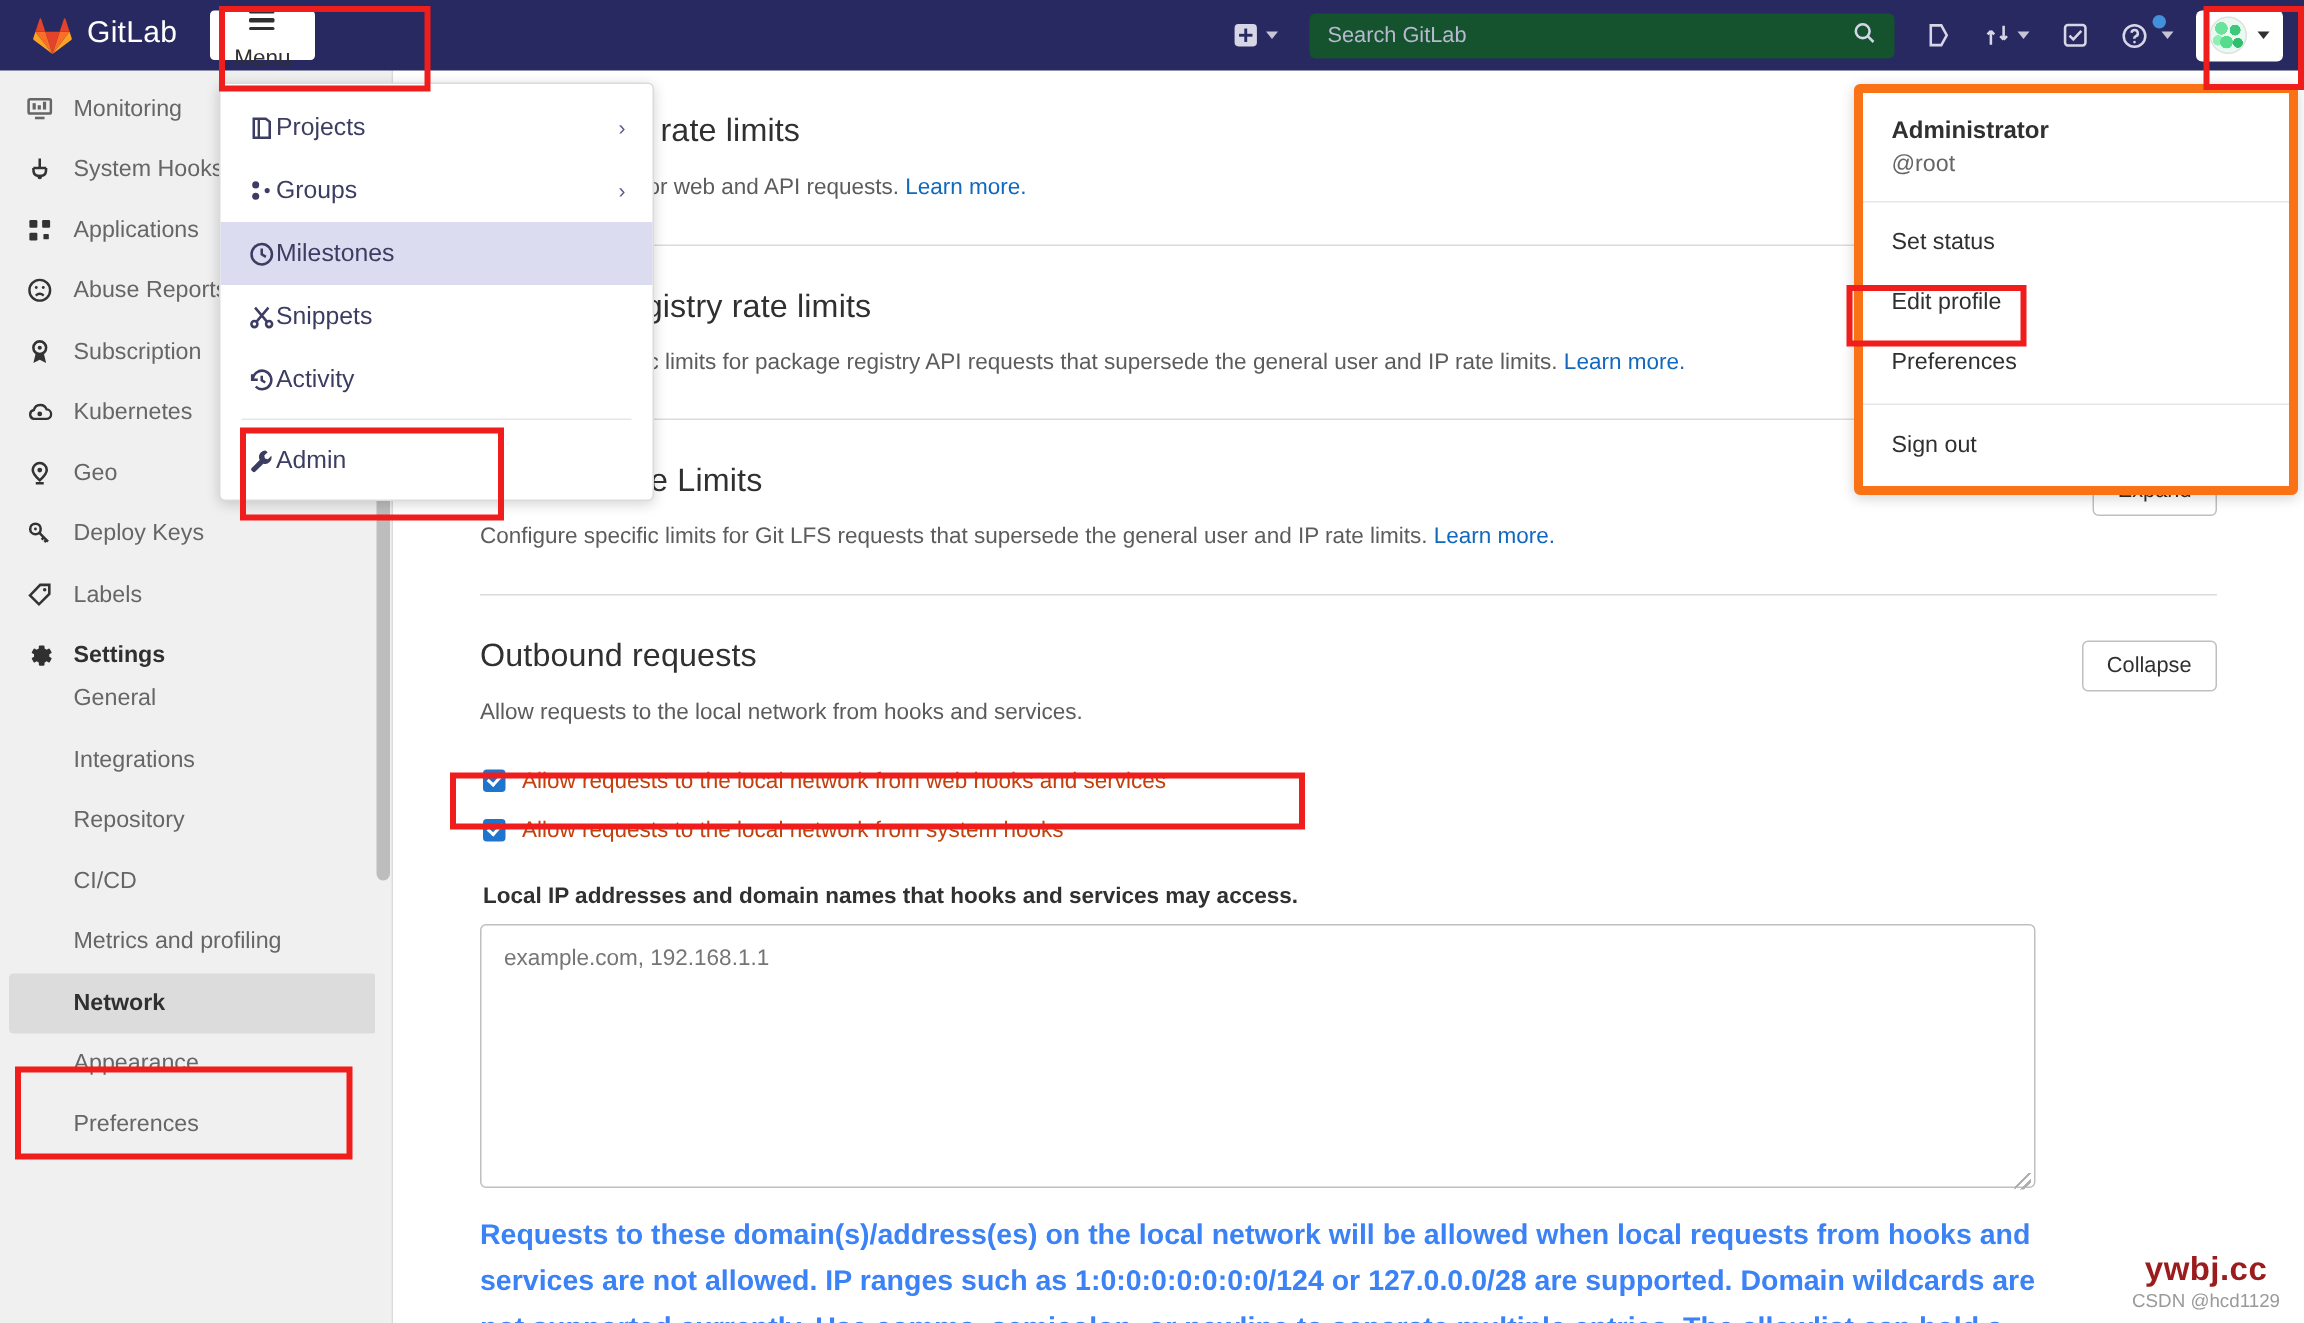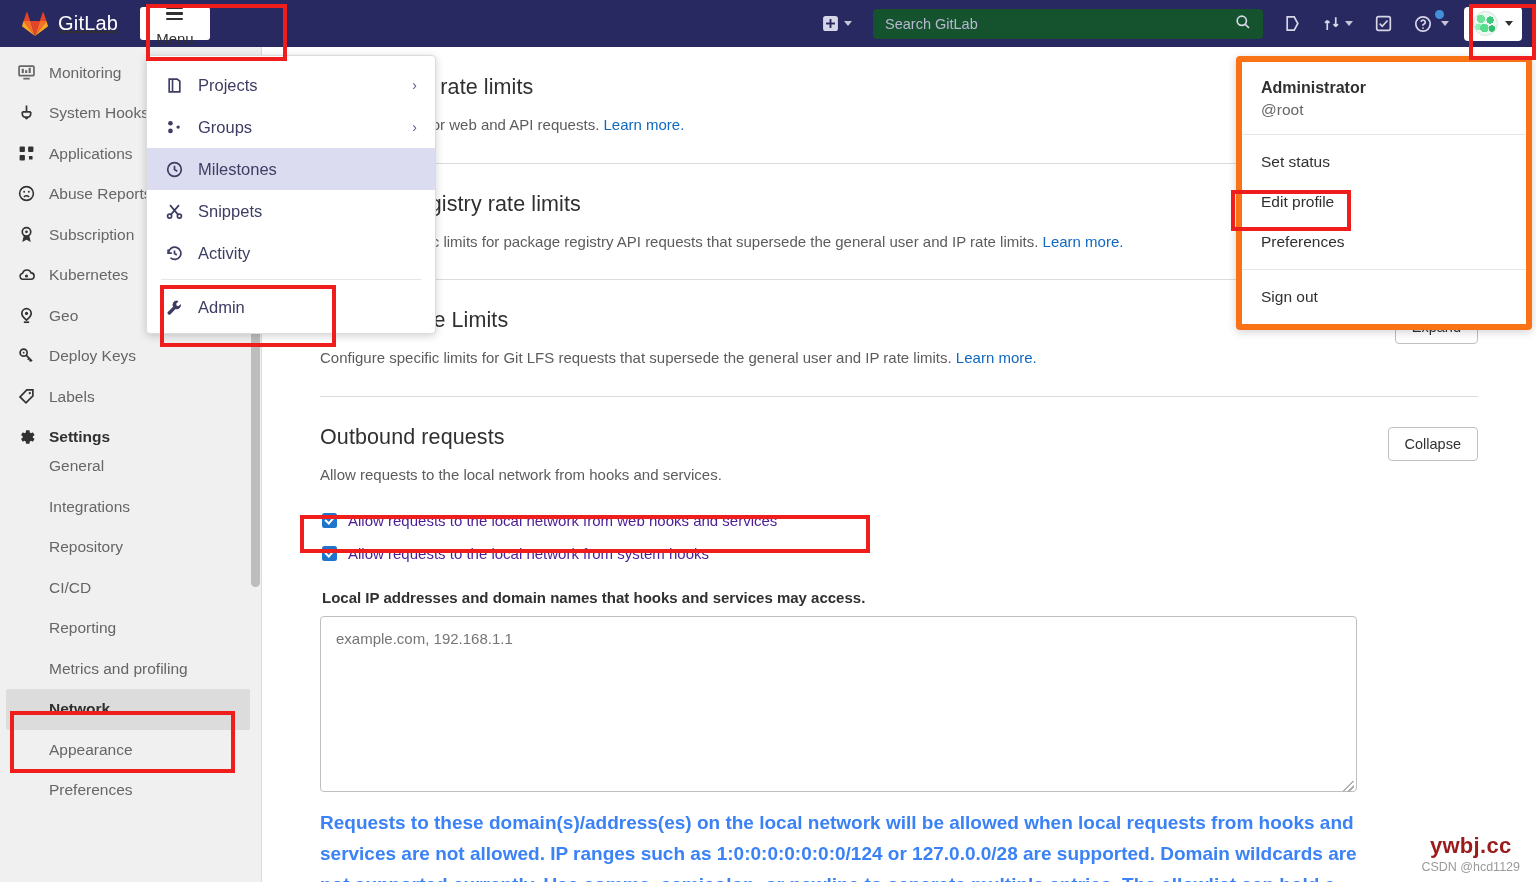--- a/index.html
+++ b/index.html
@@ -10,21 +10,21 @@
     color:#303030;
     font-size:15px;
     position:relative;
   }
 
   
   .navbar{
     position:absolute; top:0; left:0; width:1536px; height:47px;
     background:#292961; display:flex; align-items:center; z-index:40;
   }
-  .brand{ display:flex; align-items:center; margin-left:22px; gap:10px;text-decoration:underline; }
+  .brand{ display:flex; margin-left:22px; gap:10px; }
   .brand-logo{ width:26px; height:26px; position:relative; }
   .brand-name{ color:#fff; font-size:20px; letter-spacing:.2px; }
   .menu-btn{
     margin-left:22px; background:#fff; color:#303030; height:33px;
     display:flex; align-items:center; gap:10px; padding:0 16px;
     border-radius:3px; font-size:15px;flex-direction:column;
   }
   .hamburger{ display:inline-flex; flex-direction:column; gap:3px; }
   .hamburger i{ display:block; width:17px; height:2.4px; background:#303030; border-radius:1px; }
 
@@ -117,21 +117,21 @@
   .checkline{ display:flex; align-items:center; gap:11px; height:24px; margin-left:2px; }
   .cb{
     width:15px;height:15px;border-radius:2.5px;background:#1f75cb;
     position:relative; flex:0 0 15px;
   }
   .cb:after{
     content:""; position:absolute; left:4.6px; top:1.6px;
     width:4px;height:8px;border:solid #fff;border-width:0 2px 2px 0;
     transform:rotate(42deg);
   }
-  .check-lbl{ font-size:15px; color:#4c1d95; }
+  .check-lbl{ font-size:15px; color:#c2410c; }
 
   .field-label{ font-size:15px; font-weight:bold; color:#303030; margin:24px 0 10px 2px; }
   .ta{
     width:1037px; height:176px; border:1px solid #bfbfbf; border-radius:4px;
     padding:13px 15px; font-family:"Liberation Sans", sans-serif;
     font-size:15px; color:#999; background:#fff; resize:none; position:relative;
   }
   .ta-grip{
     position:absolute; right:3px; bottom:3px; width:11px;height:11px;
     background:
@@ -144,21 +144,21 @@
     font-weight:bold;
   }
 
   
   .menu-drop{
     position:absolute; left:146px; top:55px; width:290px;
     background:#fff; border:1px solid #dbdbdb; border-radius:4px;
     box-shadow:0 2px 9px rgba(0,0,0,.18); z-index:50; padding:8px 0 4px 0;
   }
   .menu-row{
-    display:flex; align-items:center; gap:14px; height:42px;
+    display:flex; align-items:center; gap:0; height:42px;
     padding:0 18px; color:#3d3d63; font-size:16.5px;
   }
   .menu-row.hl{ background:#dcdcf0; }
   .menu-row .caret{ margin-left:auto; color:#5c5c8a; font-size:14px; }
   .menu-sep{ height:1px; background:#e6e6e6; margin:5px 14px; }
   .mi{ width:19px; display:flex; justify-content:center; }
 
   
   .user-drop{
     position:absolute; right:4px; top:56px; width:296px;
@@ -290,23 +290,20 @@
         <span>General</span>
       </div>
     <div class="sub-item">
         <span>Integrations</span>
       </div>
     <div class="sub-item">
         <span>Repository</span>
       </div>
     <div class="sub-item">
         <span>CI/CD</span>
-      </div>
-    <div class="sub-item">
-        <span>Reporting</span>
       </div>
     <div class="sub-item">
         <span>Metrics and profiling</span>
       </div>
     <div class="sub-item active">
         <span>Network</span>
       </div>
     <div class="sub-item">
         <span>Appearance</span>
       </div>

